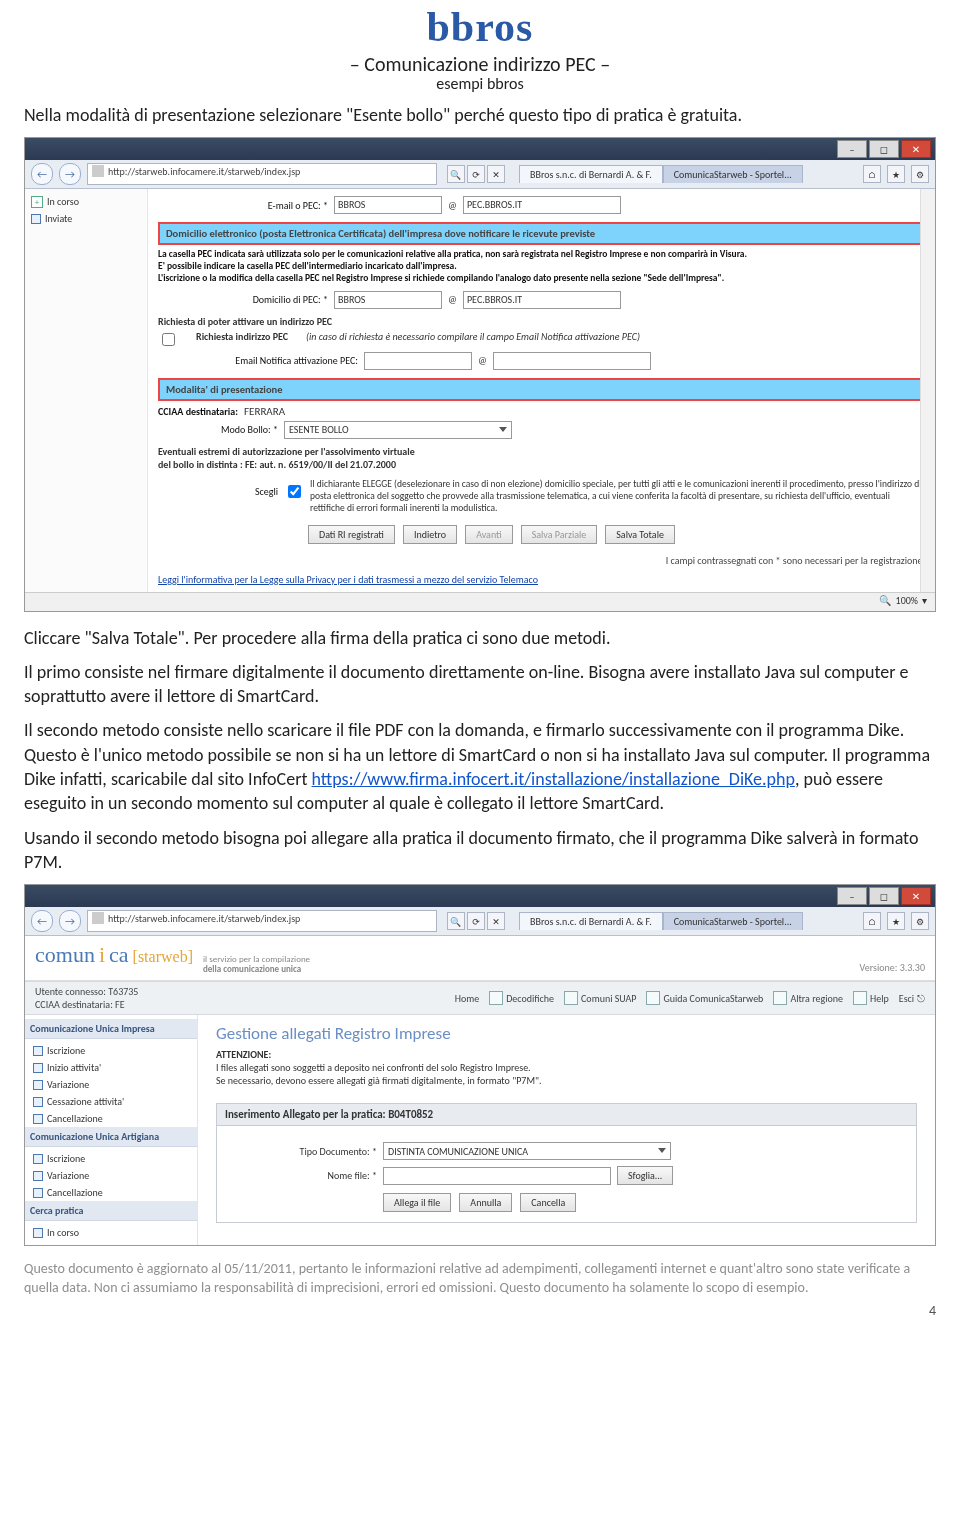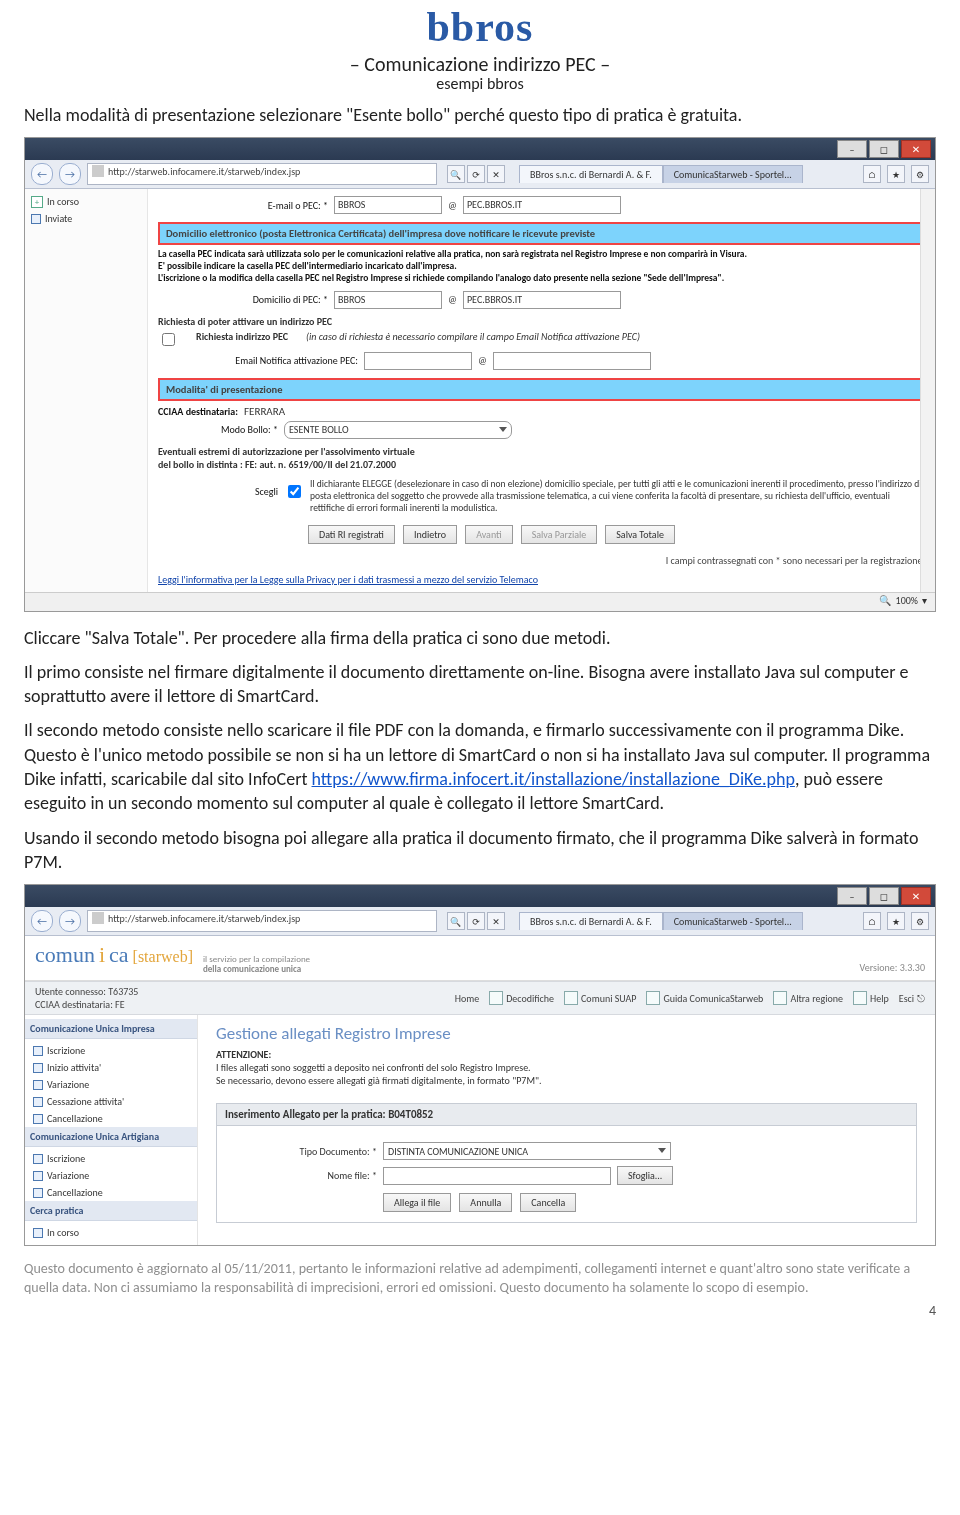--- a/index.html
+++ b/index.html
@@ -172,21 +172,21 @@
           <div class="inp w2"></div>
         </div>
 
         <div class="section-head">Modalita' di presentazione</div>
         <div class="row">
           <div class="lbl" style="text-align:left; width:auto; font-weight:bold;">CCIAA destinataria:</div>
           <span>FERRARA</span>
         </div>
         <div class="row">
           <div class="lbl" style="width:120px;">Modo Bollo: *</div>
-          <div class="sel" style="width:200px;border-radius:7px;">
+          <div class="sel" style="width:200px;">
             <span>ESENTE BOLLO</span>
           </div>
         </div>
         <div class="thin" style="margin-top:6px;">
           <span>Eventuali estremi di autorizzazione per l'assolvimento virtuale</span><br>
           <span>del bollo in distinta : FE: aut. n. 6519/00/II del 21.07.2000</span>
         </div>
         <div class="row" style="align-items:flex-start; margin-top:8px;">
           <div class="lbl" style="width:120px; padding-top:6px;">Scegli</div>
           <input type="checkbox" checked="" style="margin-top: 6px;">

